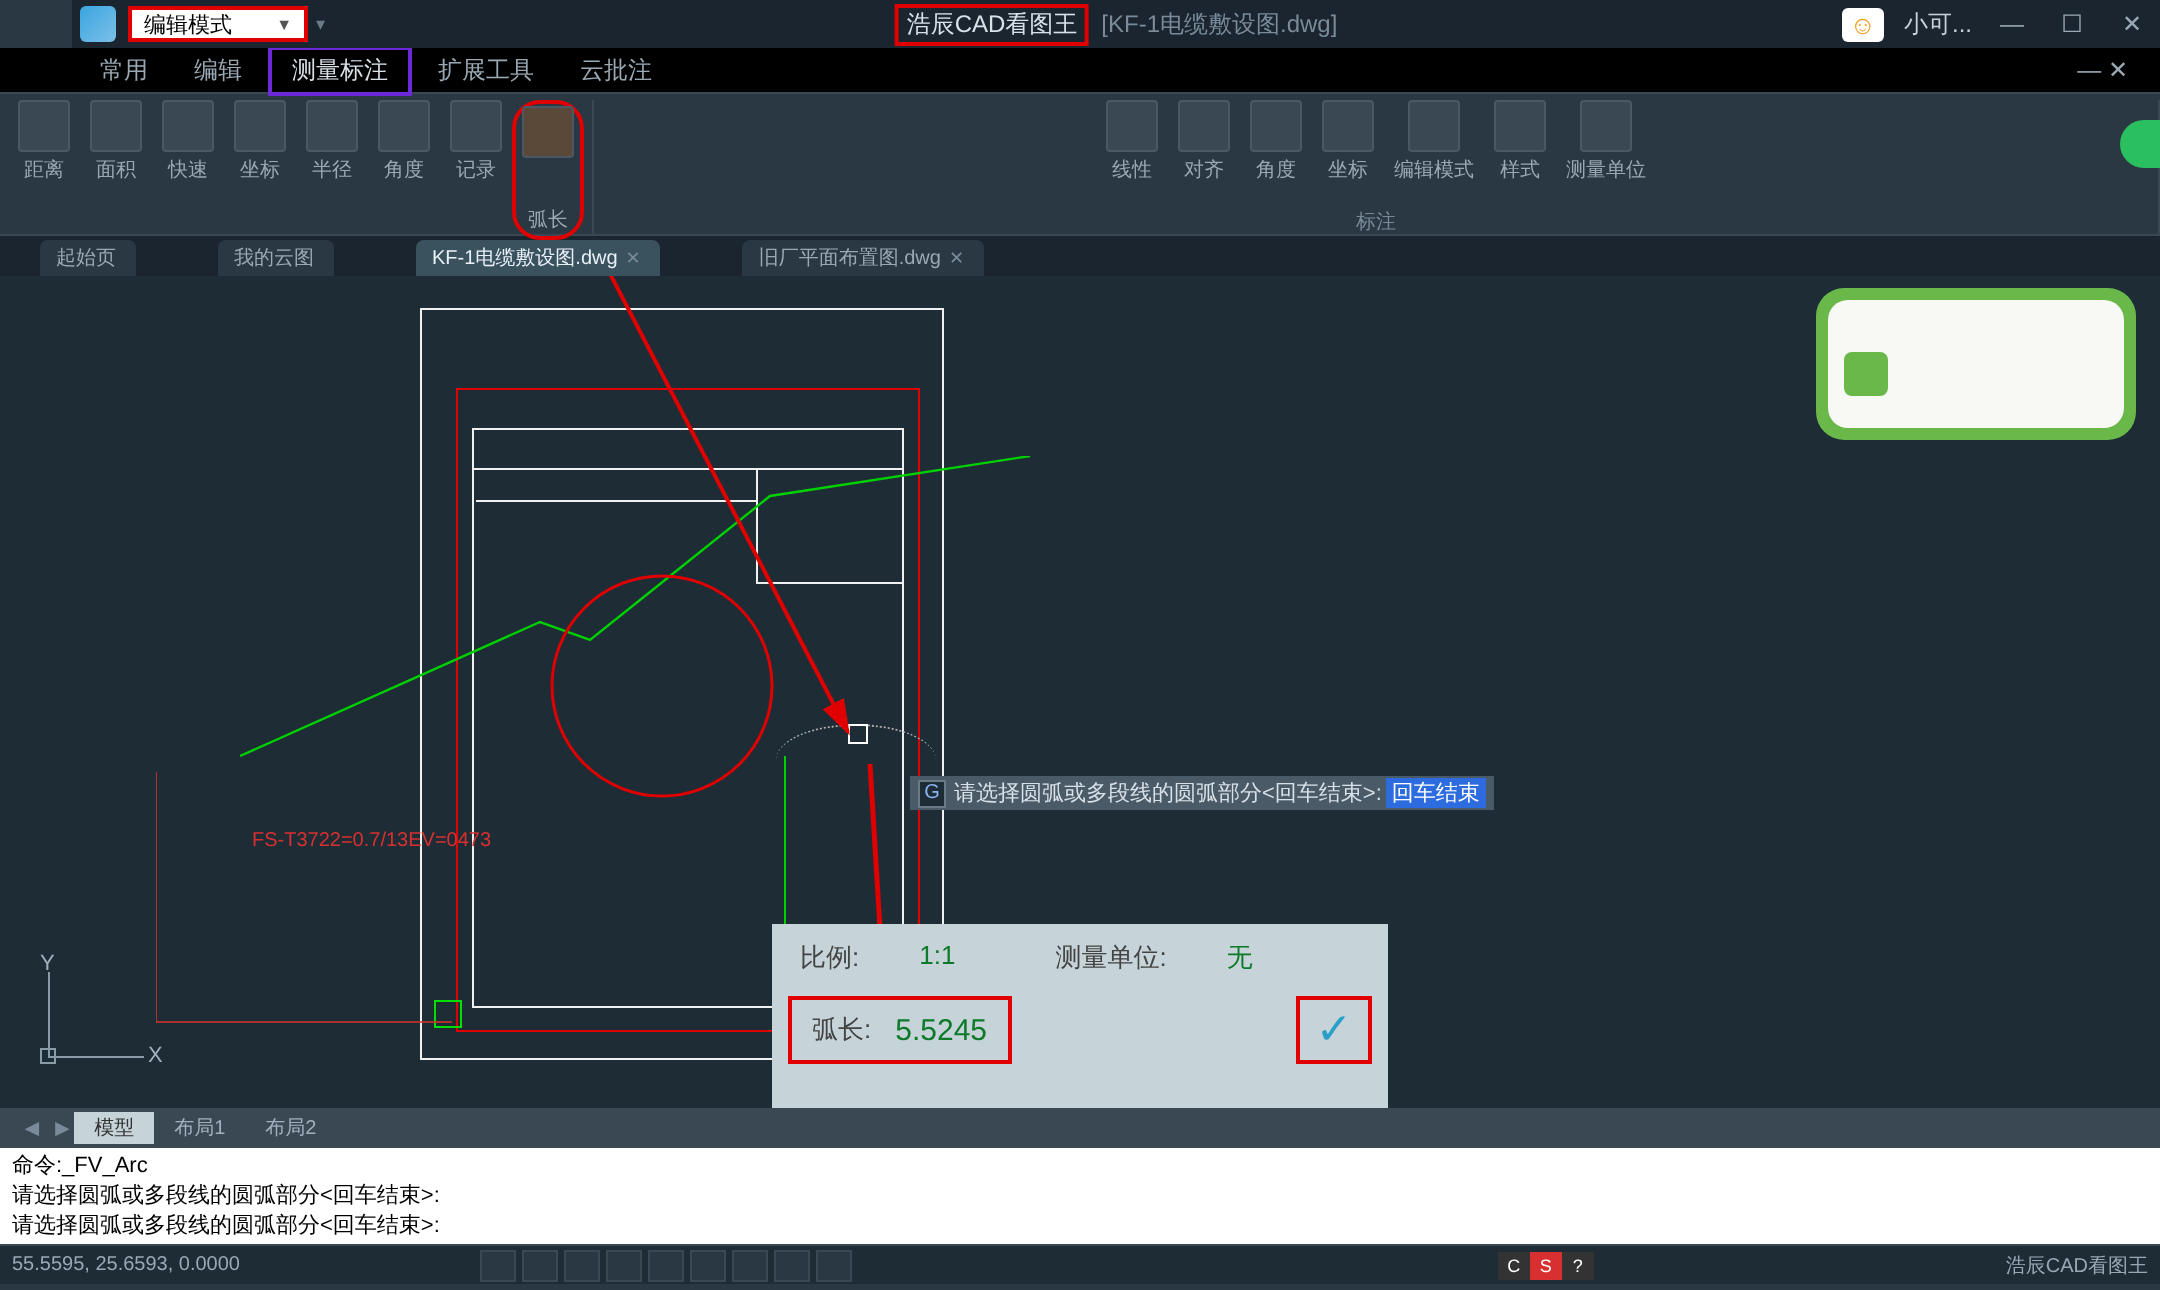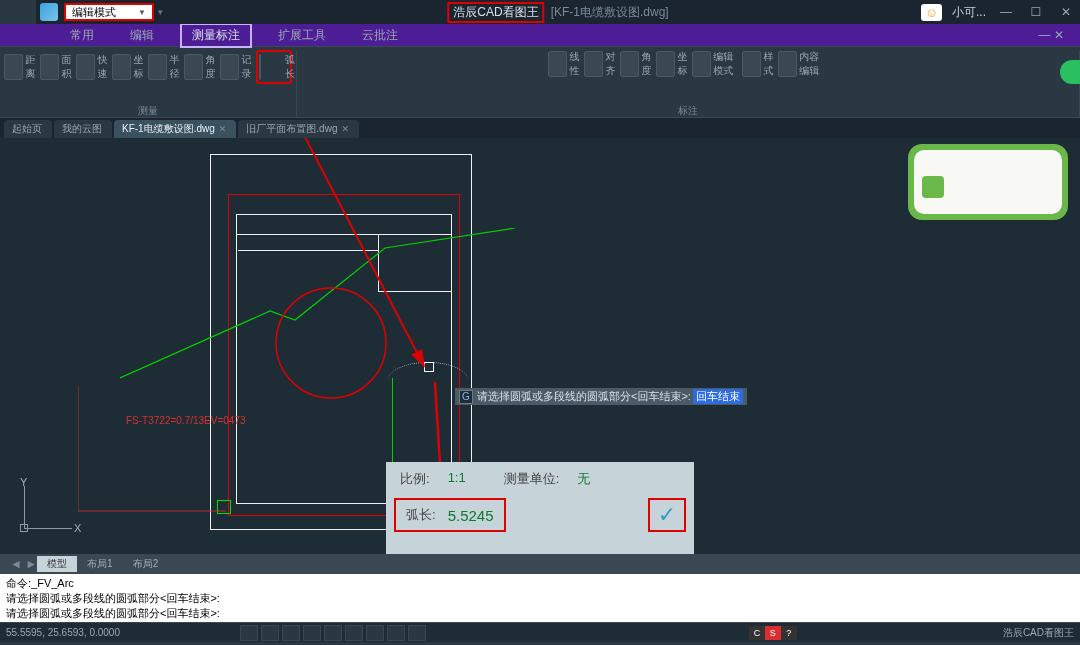--- a/index.html
+++ b/index.html
@@ -67,33 +67,33 @@
   font-size: 13px;
 }
 .win-btn {
   width: 20px; height: 16px;
   color: #9aa8b4;
   display: flex; align-items: center; justify-content: center;
   cursor: pointer;
 }
 .menubar {
   height: 22px;
-  background: #4c1d95;
-  display: flex;
-  align-items: center;
-  padding-left: 60px;
-  gap: 16px;
+  background: #000000;
+  display: flex;
+  align-items: center;
+  padding-left: 40px;
+  gap: 3px;
 }
 .menubar span {
   padding: 2px 10px;
   color: #9aa8b4;
   cursor: pointer;
 }
 .menubar span.active {
-  border: 2px solid #c4b5fd;
+  border: 2px solid #6d28d9;
   color: #d8e0e8;
 }
 .sub-x { margin-left: auto; margin-right: 6px; color:#7a8a98; cursor:pointer; }
 .ribbon {
   height: 72px;
   background: #2a3844;
   border-top: 1px solid #3a4854;
   border-bottom: 1px solid #3a4854;
   display: flex;
   align-items: flex-start;
@@ -104,41 +104,42 @@
   flex-direction: column;
   align-items: center;
   border-right: 1px solid #3a4854;
   padding: 0 4px;
   height: 68px;
 }
 .tool-row { display: flex; }
 .tool {
   width: 36px;
   display: flex;
-  flex-direction: row;
+  flex-direction: column;
   align-items: center;
   gap: 2px;
   cursor: pointer;
 }
 .tool-ico {
   width: 26px; height: 26px;
   background: #3a4854;
   border: 1px solid #4a5864;
   border-radius: 2px;
 }
 .tool-lbl { font-size: 10px; color:#9aa8b4; }
 .group-lbl { font-size: 10px; color:#7a8a98; margin-top: auto; }
-.tool.highlighted { border: 2px solid #e00000; padding:1px; border-radius:3px;gap:24px; }
+.tool.highlighted { border: 2px solid #e00000; padding:1px; border-radius:14px;gap:24px; }
 
 .tabrow {
   height: 20px;
   background: #1a2530;
   display: flex;
   align-items: flex-end;
-  padding-left: 4px;
+  padding-left: 20px;
+  gap: 39px;
 }
 .doc-tab {
   padding: 2px 10px 2px 8px;
   font-size: 10px;
   background: #2a3844;
   color: #9aa8b4;
   border-top-left-radius: 4px;
   border-top-right-radius: 4px;
   margin-right: 2px;
   cursor: pointer;
@@ -193,21 +194,21 @@
   color:#a0b0bc; font-size:11px;
 }
 
 .measure-box {
   position:absolute;
   width: 308px; height: 92px;
   background: #c6d4d9;
   color: #333;
   font-size: 13px;
 }
-.measure-box .row1 { display:flex; padding:8px 14px 4px; gap:18px; }
+.measure-box .row1 { display:flex; padding:8px 14px 4px; gap:30px; }
 .measure-box .lbl { color:#444; }
 .measure-box .val { color:#0d7a2a; font-weight:500; }
 .measure-box .row2 {
   display:flex; align-items:center; justify-content:space-between;
   padding: 0 8px;
   margin-top:6px;
 }
 .arc-cell {
   border:2px solid #e00000;
   padding:6px 10px;
@@ -364,21 +365,21 @@
       <div class="tool" style="width:50px">
           <div class="tool-ico"></div>
           <span class="tool-lbl">编辑模式</span>
         </div>
       <div class="tool">
           <div class="tool-ico"></div>
           <span class="tool-lbl">样式</span>
         </div>
       <div class="tool" style="width:50px">
           <div class="tool-ico"></div>
-          <span class="tool-lbl">内容编辑</span>
+          <span class="tool-lbl">测量单位</span>
         </div>
     </div>
     <div class="group-lbl">标注</div>
   </div>
   <div class="green-badge"></div>
 </div>
 
 <div class="tabrow">
   <div class="doc-tab">
       <span>起始页</span>

